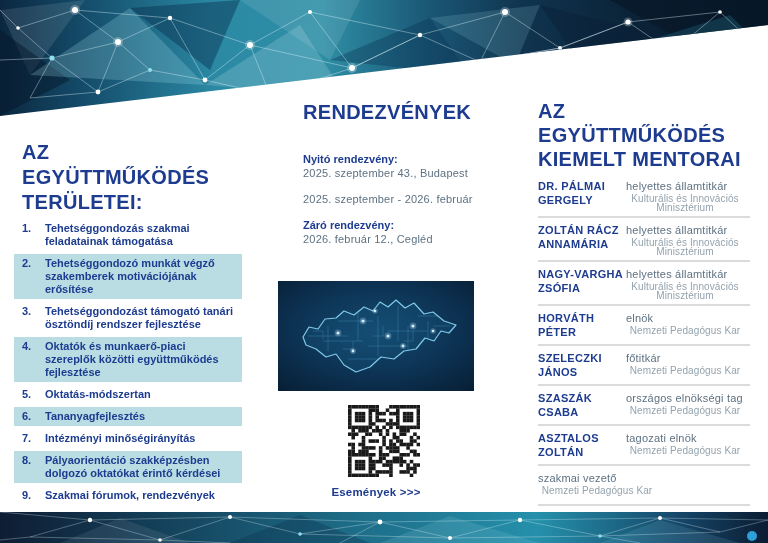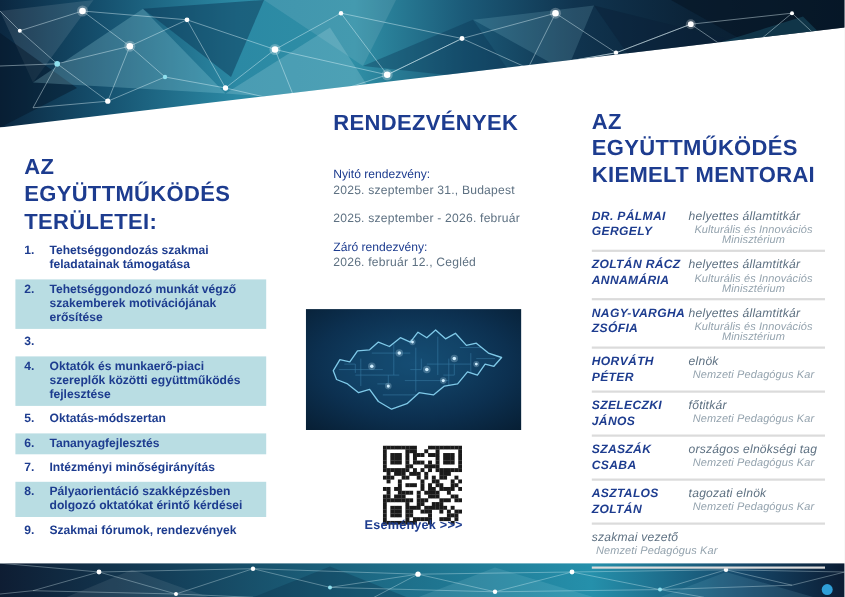--- a/index.html
+++ b/index.html
@@ -21,32 +21,32 @@
     font-size:11px;line-height:13px;font-weight:bold;color:#1d3c8f;}
   .area-item .num{width:23px;flex:none;}
   .area-item .txt{flex:1;}
   .area-item.hl{background:#b9dde3;}
   
   .panel-mid{position:absolute;left:294px;top:101px;width:196px;}
   .panel-mid h2{margin:0 0 0 9px;font-size:20px;line-height:22px;
     font-weight:bold;color:#1d3c8f;letter-spacing:.3px;}
   .events{margin:30px 0 0 9px;}
   .event{margin-bottom:13px;}
-  .ev-label{font-size:11px;font-weight:normal;color:#1d3c8f;line-height:13px;margin-bottom:1px;}
+  .ev-label{font-size:11px;font-weight:bold;color:#1d3c8f;line-height:13px;margin-bottom:1px;}
   .ev-value{font-size:11px;color:#5e7182;line-height:13px;letter-spacing:.2px;}
   .map-wrap{position:absolute;left:278px;top:281px;width:196px;height:110px;}
   .qr-wrap{position:absolute;left:348px;top:405px;width:72px;height:72px;}
-  .qr-caption{position:absolute;left:278px;top:472px;width:196px;text-align:center;
+  .qr-caption{position:absolute;left:278px;top:486px;width:196px;text-align:center;
     font-size:11.5px;font-weight:bold;color:#1d3c8f;letter-spacing:.2px;cursor:pointer;}
   
   .panel-right{position:absolute;left:538px;top:99px;width:212px;}
   .panel-right h2{margin:0;font-size:20px;line-height:24px;font-weight:bold;
     color:#1d3c8f;letter-spacing:.3px;}
   .panel-right h2 span{display:block;}
-  .mentors{margin-top:14px;font-style:italic;}
+  .mentors{margin-top:3px;}
   .mentor-row{display:flex;min-height:29px;padding:5px 0 4px;border-bottom:2px solid #dbdbdb;}
   .m-name{width:88px;flex:none;font-size:11px;font-weight:bold;color:#1d3c8f;
     line-height:11.5px;letter-spacing:.3px;padding-top:2px;}
   .m-name span{display:block;margin-bottom:2px;}
   .m-info{flex:1;padding-top:1px;}
   .m-role{font-size:11px;color:#5e7182;line-height:12px;margin-bottom:2px;letter-spacing:.2px;}
   .m-org{font-size:10px;color:#94a3ae;line-height:9px;max-width:118px;letter-spacing:.1px;text-align:center;}
 </style>
 </head>
 <body>
@@ -166,20 +166,21 @@
       <li class="area-item">
           <span class="num">1.</span>
           <span class="txt">Tehetséggondozás szakmai feladatainak támogatása</span>
         </li>
       <li class="area-item hl">
           <span class="num">2.</span>
           <span class="txt">Tehetséggondozó munkát végző szakemberek motivációjának erősítése</span>
         </li>
       <li class="area-item">
           <span class="num">3.</span>
+          <span class="txt">Tehetséggondozást támogató tanári ösztöndíj rendszer fejlesztése</span>
         </li>
       <li class="area-item hl">
           <span class="num">4.</span>
           <span class="txt">Oktatók és munkaerő-piaci szereplők közötti együttműködés fejlesztése</span>
         </li>
       <li class="area-item">
           <span class="num">5.</span>
           <span class="txt">Oktatás-módszertan</span>
         </li>
       <li class="area-item hl">
@@ -199,21 +200,21 @@
           <span class="txt">Szakmai fórumok, rendezvények</span>
         </li>
     </ol>
   </section>
 
   <section class="panel-mid">
     <h2>RENDEZVÉNYEK</h2>
     <div class="events">
       <div class="event">
         <div class="ev-label">Nyitó rendezvény:</div>
-        <div class="ev-value">2025. szeptember 31., Budapest</div>
+        <div class="ev-value">2025. szeptember 43., Budapest</div>
       </div>
       <div class="event">
         <div class="ev-value">2025. szeptember - 2026. február</div>
       </div>
       <div class="event">
         <div class="ev-label">Záró rendezvény:</div>
         <div class="ev-value">2026. február 12., Cegléd</div>
       </div>
     </div>
   </section>

